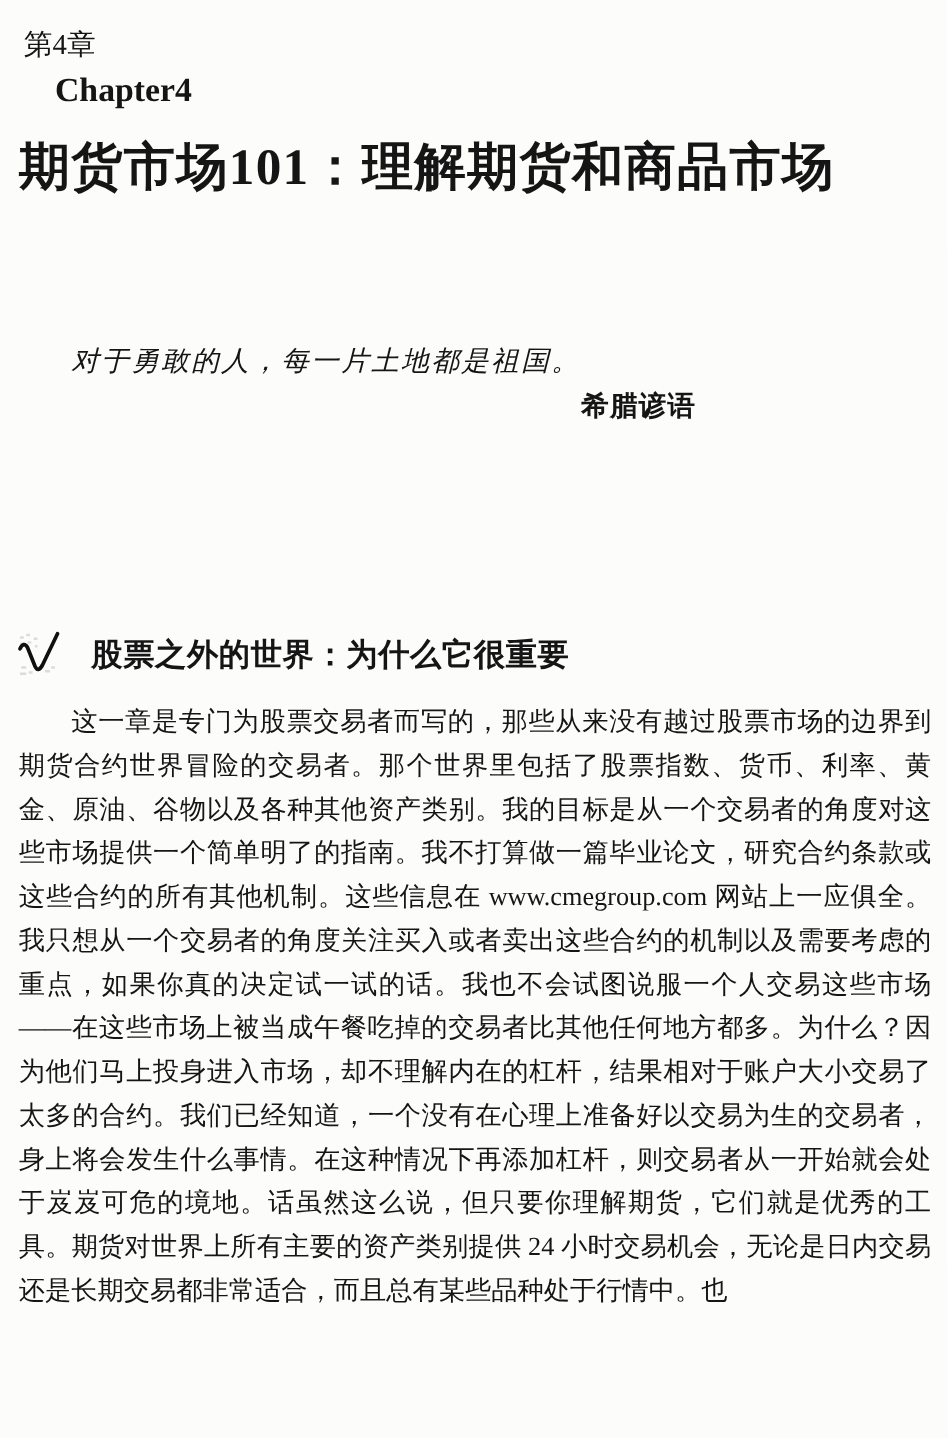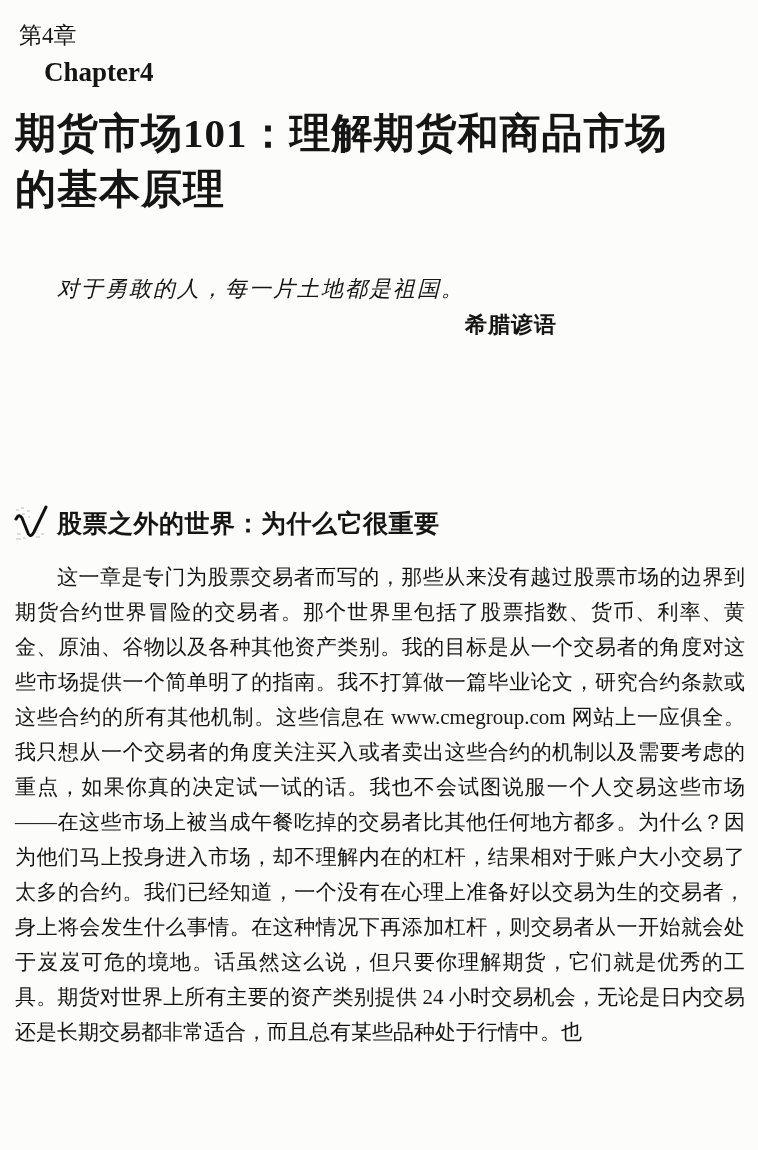--- a/index.html
+++ b/index.html
@@ -56,21 +56,21 @@
     font-weight: 700;
     font-family: "Liberation Sans", "DejaVu Sans", sans-serif;
     letter-spacing: 1px;
   }
   .section-heading {
     position: absolute;
     left: 14px;
     top: 503px;
     display: flex;
     align-items: center;
-    gap: 7px;
+    gap: 23px;
     font-size: 25px;
     font-weight: 700;
     letter-spacing: 0.5px;
   }
   .section-heading .icon { flex: 0 0 auto; display: block; }
   .body-text {
     position: absolute;
     left: 15px;
     top: 560px;
     width: 730px;
@@ -82,21 +82,21 @@
 </style>
 </head>
 <body>
 
 <div class="page">
 
   <div class="chapter-num">第4章</div>
 
   <div class="chapter-en">Chapter4</div>
 
-  <h1 class="title"><span>期货市场101：理解期货和商品市场</span><br><span>的基本原理</span></h1>
+  <h1 class="title"><span>期货市场101：理解期货和商品市场</span><br></h1>
 
   <div class="quote">对于勇敢的人，每一片土地都是祖国。</div>
 
   <div class="attribution">希腊谚语</div>
 
   <div class="section-heading">
     <svg class="icon" width="36" height="40" viewBox="0 0 36 40" xmlns="http://www.w3.org/2000/svg">
 
       <g fill="#c2c2c2" opacity="0.55">
         <rect x="2" y="6" width="3" height="2"></rect>

